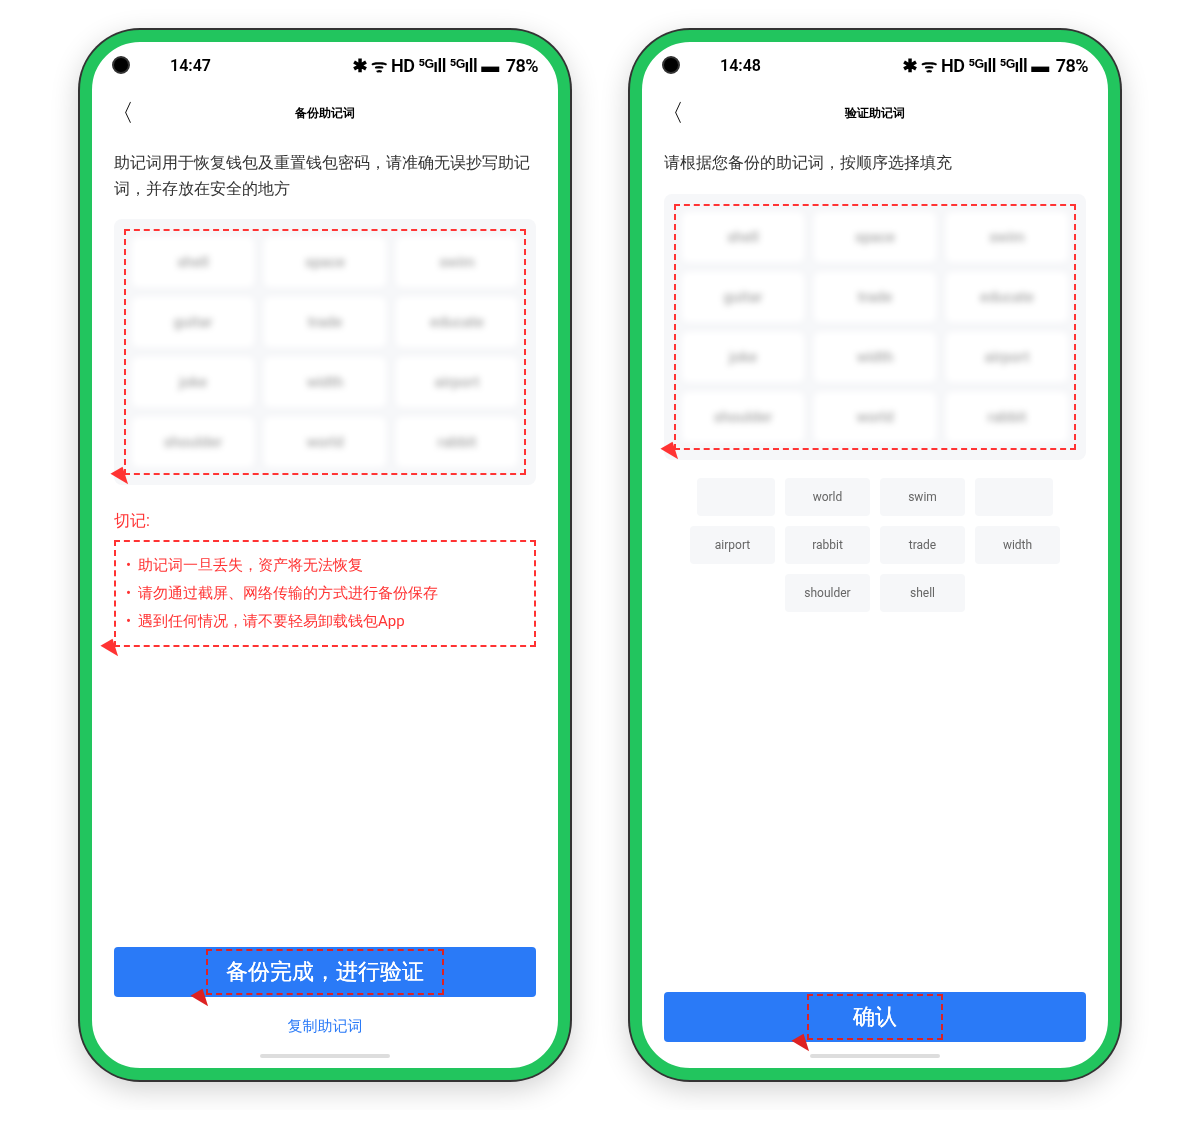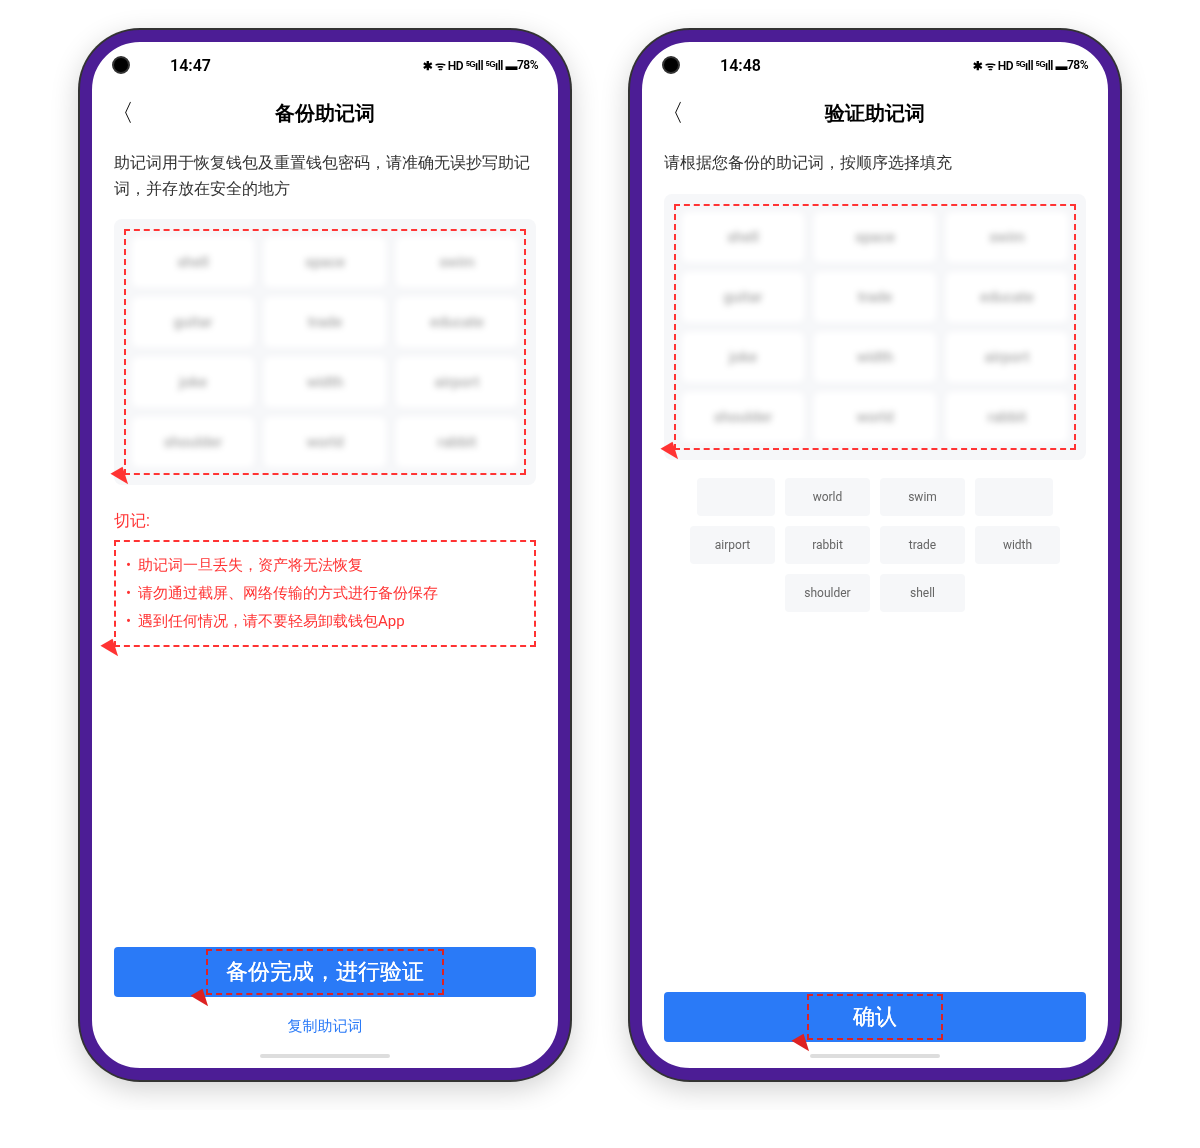--- a/index.html
+++ b/index.html
@@ -9,21 +9,21 @@
       display: flex;
       gap: 60px;
       justify-content: center;
       padding: 30px;
     }
     .phone {
       width: 490px;
       height: 1050px;
       border-radius: 60px;
       background: #fff;
-      border: 12px solid #4c1d95;
+      border: 12px solid #22c55e;
       box-shadow: 0 0 0 2px #333, 0 8px 30px rgba(0,0,0,0.2);
       position: relative;
       overflow: hidden;
       display: flex;
       flex-direction: column;
     }
     .phone::after {
       content: '';
       position: absolute;
       bottom: 10px;
@@ -44,34 +44,34 @@
       color: #000;
     }
     .camera {
       width: 18px; height: 18px;
       background: #000;
       border-radius: 50%;
       margin-right: 30px;
       border: 2px solid #333;
     }
     .time { margin-right: auto; margin-left: 10px; font-size: 16px; }
-    .status-icons { display: flex; align-items: center; gap: 0; font-size: 12px; letter-spacing: -0.5px; margin-left: 28px; }
+    .status-icons { display: flex; align-items: center; gap: 7px; font-size: 18px; letter-spacing: -0.5px; margin-left: 28px; }
     .nav-bar {
       height: 50px;
       display: flex;
       align-items: center;
       padding: 0 18px;
       position: relative;
     }
     .back-btn { font-size: 24px; font-weight: 300; cursor: pointer; width: 30px; }
     .nav-title {
       position: absolute;
       left: 50%;
       transform: translateX(-50%);
-      font-size: 20px;
+      font-size: 12px;
       font-weight: 600;
     }
     .content { flex: 1; padding: 12px 22px; display: flex; flex-direction: column; }
     .desc-text { font-size: 16px; color: #333; line-height: 1.6; margin-bottom: 18px; }
     .callout {
       border: 2px dashed #f33;
       position: relative;
     }
     .callout::before {
       content: '';

